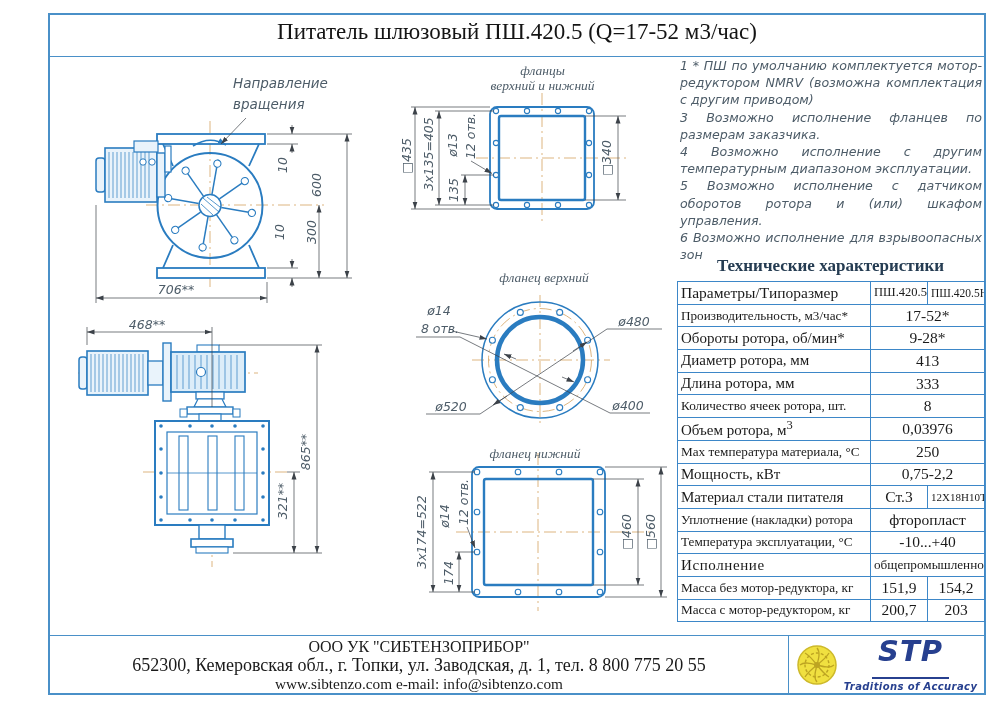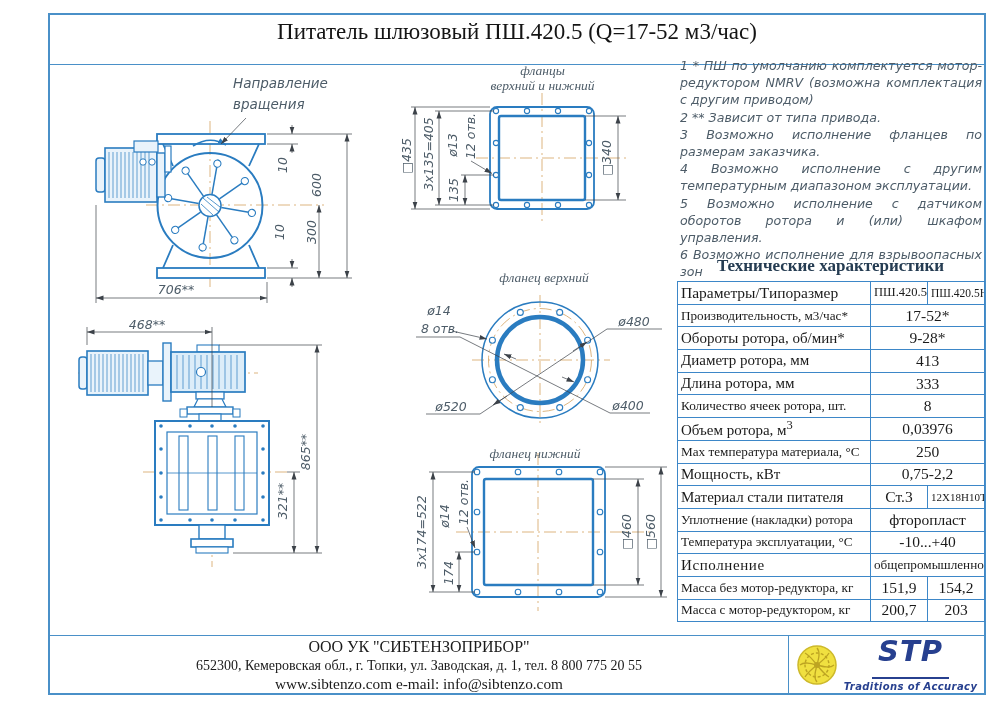--- a/index.html
+++ b/index.html
@@ -1,20 +1,20 @@
 <!DOCTYPE html>
 <html><head>
 <meta charset="utf-8">
 <style>
   html,body{margin:0;padding:0;background:#f4f4f4;}
   .page{position:relative;width:1000px;height:708px;background:#ffffff;overflow:hidden;
         font-family:"Liberation Serif",serif;color:#1a1a1a;}
   .frame{position:absolute;left:48px;top:13px;width:938px;height:682px;
          border:2px solid #4a90c8;box-sizing:border-box;}
-  .title-bar{position:absolute;left:0;top:0;width:100%;height:50px;border-bottom:1.5px solid #4a90c8;
+  .title-bar{position:absolute;left:0;top:0;width:100%;height:42px;border-bottom:1.5px solid #4a90c8;
              box-sizing:border-box;text-align:center;font-size:23px;line-height:33px;color:#141414;}
   svg.draw{position:absolute;left:0;top:0;pointer-events:none;}
   
   .dim{position:absolute;font-family:"DejaVu Sans",sans-serif;font-style:italic;
        font-size:12.5px;color:#4d5c68;white-space:nowrap;transform:translate(-50%,-50%);}
   .dimv{transform:translate(-50%,-50%) rotate(-90deg);}
   .draft-block{position:absolute;font-family:"DejaVu Sans",sans-serif;font-style:italic;
        color:#4d5c68;white-space:nowrap;}
   .fl-title{position:absolute;font-family:Liberation Serif, serif;font-style:italic;
        font-size:13.5px;color:#4d5c68;text-align:center;line-height:15px;}
@@ -34,21 +34,21 @@
   table.specs tr.hdr td{font-size:15.5px;}
   table.specs tr.hdr td.m1{font-size:12.5px;text-align:center;}
   table.specs tr.hdr td.m2{font-size:11.5px;text-align:center;}
   td.sm{font-size:13.2px !important;margin-left:40px;}
   td.xs{font-size:11px !important;}
   
   .footer{position:absolute;left:0;right:0;bottom:0;height:58px;border-top:1.5px solid #4a90c8;
           box-sizing:border-box;display:flex;}
   .footer-text{width:738px;text-align:center;padding-top:2px;box-sizing:border-box;}
   .footer-text .l1{font-size:16px;line-height:18px;}
-  .footer-text .l2{font-size:14px;line-height:19px;}
+  .footer-text .l2{font-size:18px;line-height:19px;}
   .footer-text .l3{font-size:15.3px;line-height:18px;}
   .logo-box{flex:1;border-left:1.5px solid #4a90c8;display:flex;align-items:center;
             justify-content:center;gap:6px;box-sizing:border-box;}
   .logo-right{display:flex;flex-direction:column;align-items:center;}
   .logo-stp{font-family:"DejaVu Sans",sans-serif;font-weight:bold;font-style:italic;
             font-size:29px;line-height:29px;color:#27408f;letter-spacing:1px;
             border-bottom:2px solid #27408f;padding:0 6px 11px 6px;}
   .logo-tag{font-family:"DejaVu Sans",sans-serif;font-weight:bold;font-style:italic;
             font-size:10px;color:#27408f;margin-top:2px;letter-spacing:0.4px;}
   
@@ -318,21 +318,20 @@
   <div class="fl-title" style="left:415px;top:431px;width:140px;">фланец нижний</div>
   <div class="dim dimv" style="left:371px;top:517px;">3x174=522</div>
   <div class="dim dimv" style="left:394px;top:501px;">ø14</div>
   <div class="dim dimv" style="left:413px;top:487px;">12 отв.</div>
   <div class="dim dimv" style="left:398px;top:558px;">174</div>
   <div class="dim dimv" style="left:576px;top:517px;">□460</div>
   <div class="dim dimv" style="left:600px;top:517px;">□560</div>
 
   <div class="notes">
     <div>1 * ПШ по умолчанию комплектуется мотор-редуктором NMRV (возможна комплектация с другим приводом)</div>
-    <div>2 ** Зависит от типа привода.</div>
     <div>3 Возможно исполнение фланцев по размерам заказчика.</div>
     <div>4 Возможно исполнение с другим температурным диапазоном эксплуатации.</div>
     <div>5 Возможно исполнение с датчиком оборотов ротора и (или) шкафом управления.</div>
     <div>6 Возможно исполнение для взрывоопасных зон</div>
   </div>
 
   <div class="specs-title">Технические характеристики</div>
   <table class="specs">
     <colgroup>
           <col style="width:193px">

